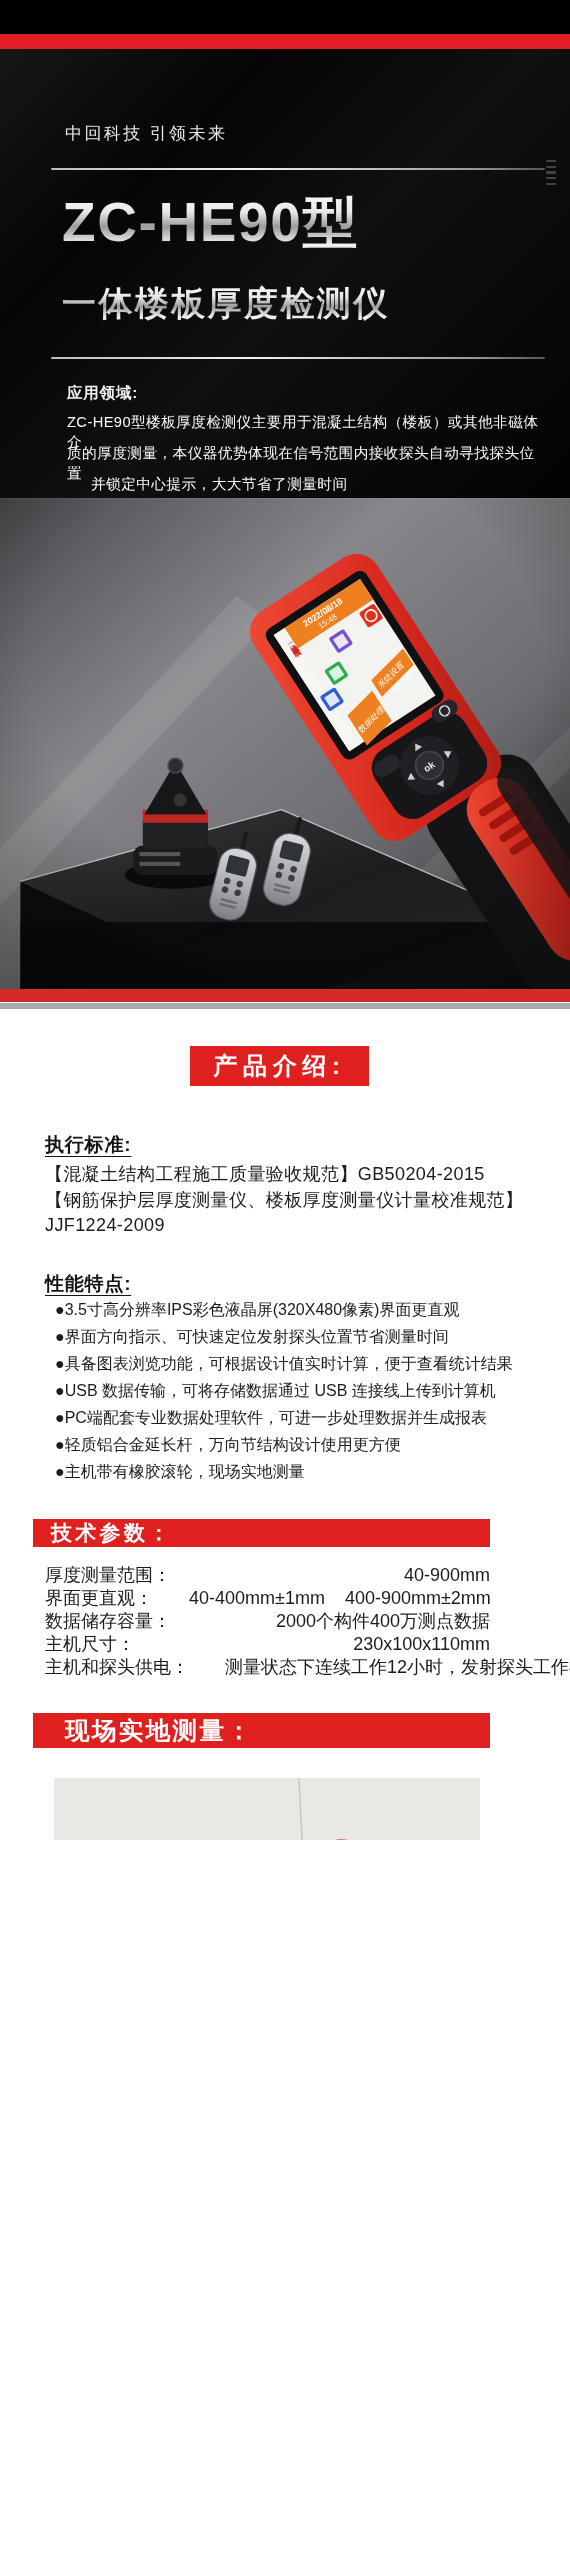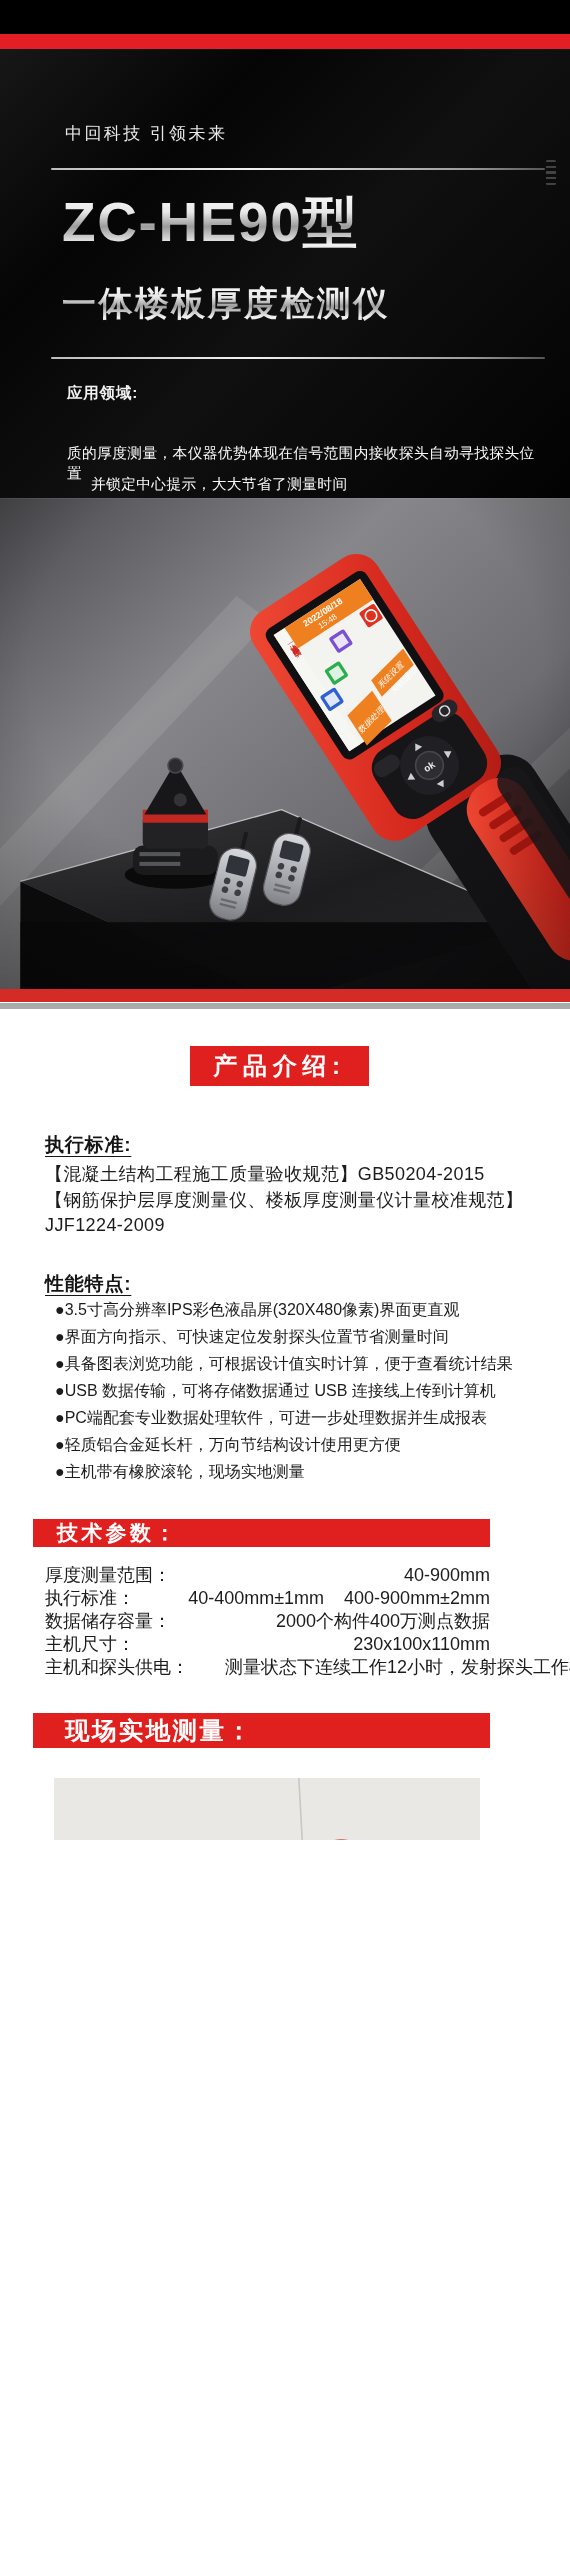--- a/index.html
+++ b/index.html
@@ -34,21 +34,21 @@
                align-items:center;justify-content:center;color:#fff;font-size:24px;font-weight:bold;letter-spacing:5.7px;}
   .sec-title{position:absolute;left:45px;font-size:19px;font-weight:bold;color:#151515;
              text-decoration:underline;text-underline-offset:4.9px;letter-spacing:0.8px;}
   .t-std{top:1132px;} .t-feat{top:1271px;}
   .std-line{position:absolute;left:45px;width:489px;font-size:18px;color:#1c1c1c;letter-spacing:0.4px;}
   .sl0{top:1162px;} .sl1{top:1188px;} .sl2{top:1215px;}
   .feat-line{position:absolute;left:55px;width:506px;font-size:16px;color:#1c1c1c;letter-spacing:0;white-space:nowrap;}
   .fl0{top:1300px;} .fl1{top:1327px;} .fl2{top:1354px;} .fl3{top:1381px;}
   .fl4{top:1408px;} .fl5{top:1435px;} .fl6{top:1462px;}
   .banner{position:absolute;left:33px;width:457px;color:#ffffff;font-weight:bold;}
-  .banner-spec{top:1519px;height:28px;line-height:28px;font-size:21px;padding-left:24px;letter-spacing:3.3px;box-sizing:border-box;}
+  .banner-spec{top:1519px;height:28px;line-height:28px;font-size:21px;padding-left:18px;letter-spacing:3.3px;box-sizing:border-box;}
   .banner-site{top:1713px;height:35px;line-height:35px;font-size:24.5px;padding-left:32px;letter-spacing:2.4px;box-sizing:border-box;}
   .specs{position:absolute;left:45px;top:1564px;width:445px;}
   .spec-row{display:flex;justify-content:space-between;align-items:baseline;height:23px;line-height:23px;gap:36px;}
   .spec-label{font-size:18px;color:#1c1c1c;white-space:nowrap;}
   .spec-value{font-size:18px;color:#1c1c1c;white-space:pre;text-align:right;}
   .photo{position:absolute;left:54px;width:426px;overflow:hidden;background:#e3e2de;}
   .photo1{top:1778px;height:382px;}
   .photo2{top:2193px;height:334px;}
   .accent-strip{position:absolute;left:0;top:2186px;width:571px;height:13px;}
   .accent-col{position:absolute;left:480px;top:2186px;width:91px;height:153px;}
@@ -64,20 +64,21 @@
   <div class="hero">
     <div class="hero-topblack"></div>
     <div class="hero-redbar red-fill" style="background: rgb(227, 30, 36);"></div>
     <div class="tagline">中回科技  引领未来</div>
     <div class="hr-line hr1"></div>
     <div class="faint-icon"></div>
     <div class="model metal">ZC-HE90型</div>
     <div class="subtitle metal">一体楼板厚度检测仪</div>
     <div class="hr-line hr2"></div>
     <div class="app-label">应用领域:</div>
+    <div class="app-line al0">ZC-HE90型楼板厚度检测仪主要用于混凝土结构（楼板）或其他非磁体介</div>
     <div class="app-line al1">质的厚度测量，本仪器优势体现在信号范围内接收探头自动寻找探头位置</div>
     <div class="app-line al2">并锁定中心提示，大大节省了测量时间</div>
   </div>
 
   <div class="stage">
     <svg width="571" height="492" viewBox="0 0 700 603">
       <defs>
         <linearGradient id="stageBg" x1="0" y1="0" x2="1" y2="1">
           <stop offset="0" stop-color="#4a4a4e"></stop>
             <stop offset="0.35" stop-color="#87878b"></stop>
@@ -221,21 +222,21 @@
   <div class="feat-line fl4">●PC端配套专业数据处理软件，可进一步处理数据并生成报表</div>
   <div class="feat-line fl6">●主机带有橡胶滚轮，现场实地测量</div>
 
   <div class="banner banner-spec red-fill" style="background: rgb(224, 32, 31);">技术参数：</div>
   <div class="specs">
     <div class="spec-row">
       <span class="spec-label">厚度测量范围：</span>
       <span class="spec-value">40-900mm</span>
     </div>
     <div class="spec-row">
-      <span class="spec-label">执行标准：</span>
+      <span class="spec-label">界面更直观：</span>
       <span class="spec-value">40-400mm±1mm    400-900mm±2mm</span>
     </div>
     <div class="spec-row">
       <span class="spec-label">数据储存容量：</span>
       <span class="spec-value">2000个构件400万测点数据</span>
     </div>
     <div class="spec-row">
       <span class="spec-label">主机尺寸：</span>
       <span class="spec-value">230x100x110mm</span>
     </div>

